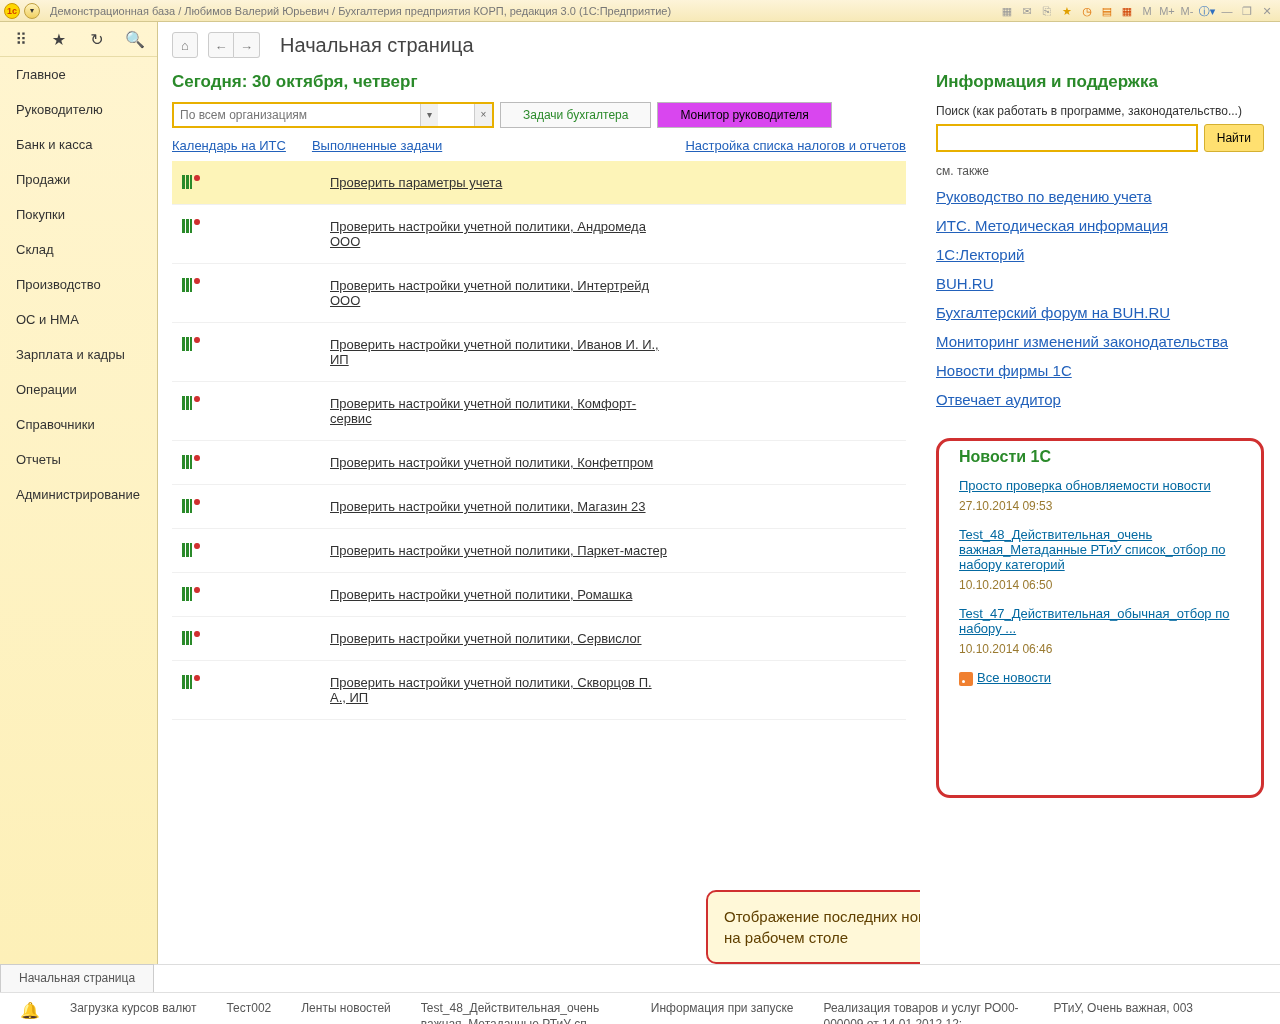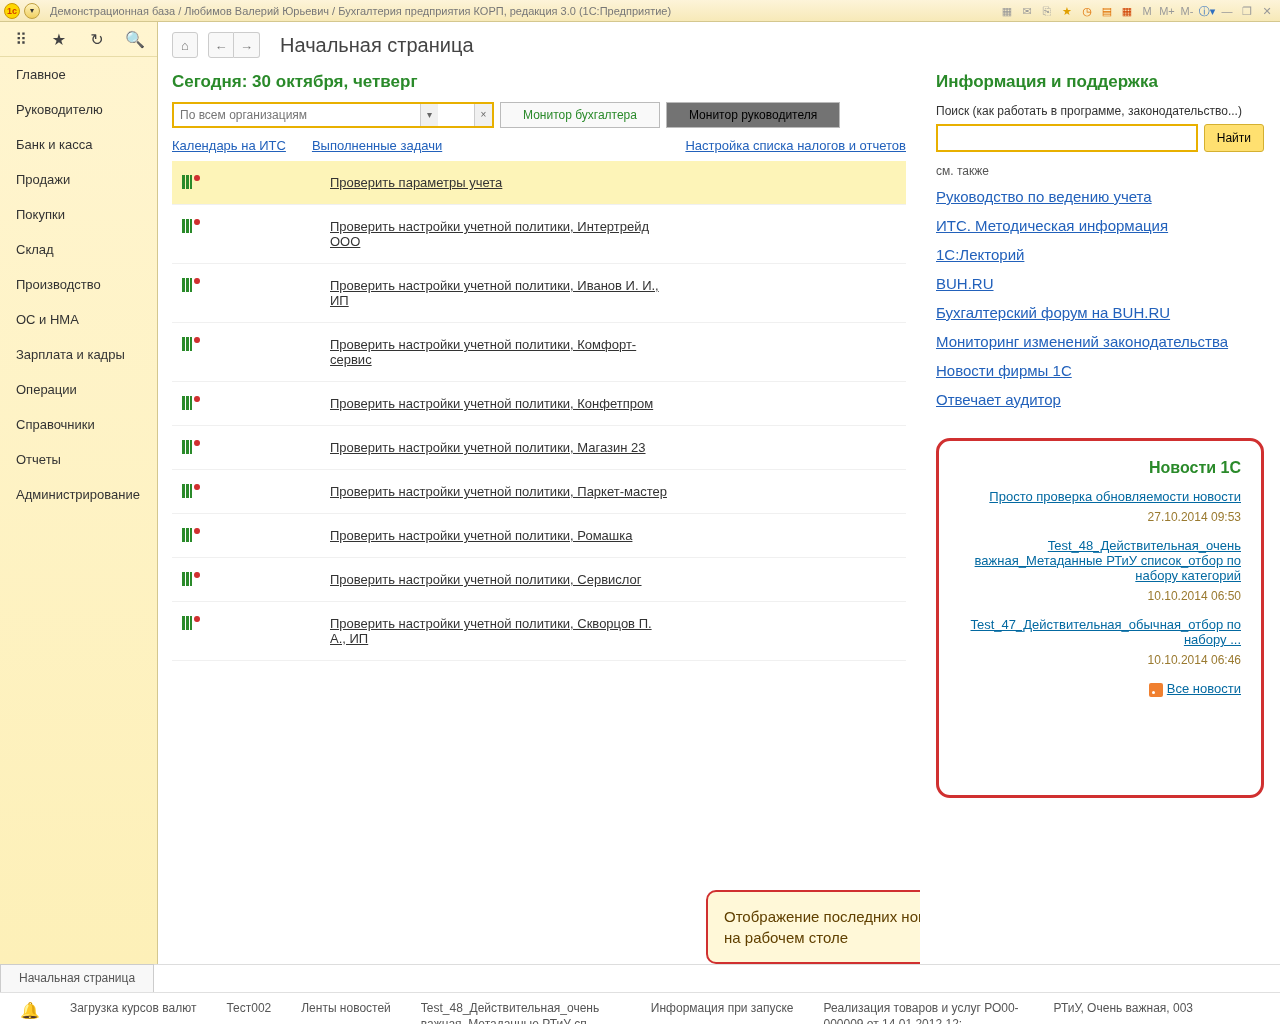--- a/index.html
+++ b/index.html
@@ -24,42 +24,42 @@
 .nav-grp .nav-btn:first-child{border-radius:3px 0 0 3px;}
 .nav-grp .nav-btn:last-child{border-radius:0 3px 3px 0;border-left:none;}
 .page-title{font-size:20px;color:#444;margin-left:10px;}
 .content{display:flex;flex:1;overflow:hidden;}
 .center{flex:1;padding:0 14px;overflow-y:auto;position:relative;}
 .today{color:#2a8a2a;font-size:17px;font-weight:bold;margin:4px 0 10px;}
 .filter-row{display:flex;gap:6px;margin-bottom:10px;}
 .org-box{display:flex;border:2px solid #e8b000;height:26px;flex:0 0 322px;gap:36px;}
 .org-input{flex:1;border:none;padding:0 6px;font-size:12px;color:#999;}
 .org-dd,.org-clr{width:18px;border-left:1px solid #ccc;background:#f0f0f0;text-align:center;line-height:22px;font-size:10px;cursor:pointer;color:#666;}
-.tab-btn{height:26px;padding:0 22px;border:1px solid #bbb;background:#737373;font-size:12px;cursor:pointer;}
+.tab-btn{height:26px;padding:0 22px;border:1px solid #bbb;background:#d946ef;font-size:12px;cursor:pointer;}
 .tab-btn.active{color:#2a8a2a;background:#f9f9f9;}
 .links-row{display:flex;margin-bottom:8px;font-size:13px;}
 .links-row a{color:#2261bb;text-decoration:underline;cursor:pointer;}
 .links-row .spacer{flex:1;}
 .links-row a+a{margin-left:26px;}
 .task-list{}
 .task{display:flex;padding:14px 10px;border-bottom:1px solid #f0f0f0;}
 .task.hl{background:#fdf4b8;}
 .task-ico{width:18px;height:14px;margin-right:130px;flex-shrink:0;display:flex;}
 .ti-bar{width:3px;height:14px;background:#2a8a2a;margin-right:1px;}
 .ti-dot{width:6px;height:6px;background:#d03030;border-radius:50%;margin-left:1px;}
 .task-link{color:#333;text-decoration:underline;font-size:13px;cursor:pointer;max-width:340px;}
 .right{width:360px;padding:0 16px 10px;overflow-y:auto;}
 .r-title{color:#2a8a2a;font-size:17px;font-weight:bold;margin:4px 0 12px;}
 .r-label{font-size:12px;color:#333;margin-bottom:6px;}
 .search-row{display:flex;gap:6px;margin-bottom:12px;}
 .search-in{flex:1;height:28px;border:2px solid #e8b000;padding:0 4px;}
 .search-btn{height:28px;padding:0 12px;background:#ffe070;border:1px solid #d4b030;border-radius:3px;cursor:pointer;font-size:12px;}
 .see-also{font-size:12px;color:#555;margin-bottom:10px;}
 .r-link{display:block;color:#2261bb;text-decoration:underline;font-size:15px;margin-bottom:12px;cursor:pointer;}
-.news-box{border:3px solid #d03030;border-radius:14px;padding:18px 20px;margin-top:30px;position:relative;min-height:360px;text-align:right;}
+.news-box{border:3px solid #d03030;border-radius:14px;padding:7px 20px;margin-top:30px;position:relative;min-height:360px;}
 .news-title{color:#2a8a2a;font-size:16px;font-weight:bold;margin-bottom:12px;}
 .news-link{color:#0369a1;text-decoration:underline;font-size:13px;display:block;margin-bottom:6px;cursor:pointer;}
 .news-date{color:#9a7a30;font-size:12px;margin-bottom:14px;}
 .rss-ico{display:inline-block;width:14px;height:14px;background:#f08030;border-radius:2px;margin-right:4px;vertical-align:middle;position:relative;}
 .rss-ico::after{content:"";position:absolute;left:3px;bottom:3px;width:3px;height:3px;background:#fff;border-radius:50%;}
 .callout{position:absolute;left:548px;top:822px;width:280px;z-index:10;}
 .callout-body{background:#fff8d8;border:2px solid #d03030;border-radius:10px;padding:14px 16px;font-size:15px;color:#604000;line-height:1.4;}
 .bottom-tabs{height:28px;background:#fff;border-top:1px solid #ddd;display:flex;}
 .btab{padding:6px 18px;border:1px solid #ccc;border-bottom:none;background:#f8f8f8;font-size:12px;color:#555;margin-top:-1px;}
 .status-bar{height:48px;background:#fff;border-top:1px solid #e0e0e0;display:flex;align-items:flex-start;padding:8px 20px;gap:30px;font-size:12px;color:#555;}
@@ -129,38 +129,47 @@
 
     <div class="content">
       <div class="center">
         <div class="today">Сегодня: 30 октября, четверг</div>
         <div class="filter-row">
           <div class="org-box">
             <input class="org-input" placeholder="По всем организациям" style="">
             <div class="org-dd">▾</div>
             <div class="org-clr">×</div>
           </div>
-          <button class="tab-btn active">Монитор бухгалтера</button>
+          <button class="tab-btn active">Задачи бухгалтера</button>
           <button class="tab-btn">Монитор руководителя</button>
         </div>
         <div class="links-row">
           <a>Календарь на ИТС</a>
           <a>Выполненные задачи</a>
           <span class="spacer"></span>
           <a>Настройка списка налогов и отчетов</a>
         </div>
         <div class="task-list" id="tasks">
             <div class="task hl">
               <div class="task-ico">
                 <div class="ti-bar"></div>
                 <div class="ti-bar"></div>
                 <div class="ti-bar"></div>
                 <div class="ti-dot"></div>
               </div>
               <a class="task-link">Проверить параметры учета</a>
+            </div>
+            <div class="task">
+              <div class="task-ico">
+                <div class="ti-bar"></div>
+                <div class="ti-bar"></div>
+                <div class="ti-bar"></div>
+                <div class="ti-dot"></div>
+              </div>
+              <a class="task-link">Проверить настройки учетной политики, Андромеда ООО</a>
             </div>
             <div class="task">
               <div class="task-ico">
                 <div class="ti-bar"></div>
                 <div class="ti-bar"></div>
                 <div class="ti-bar"></div>
                 <div class="ti-dot"></div>
               </div>
               <a class="task-link">Проверить настройки учетной политики, Интертрейд ООО</a>
             </div>

